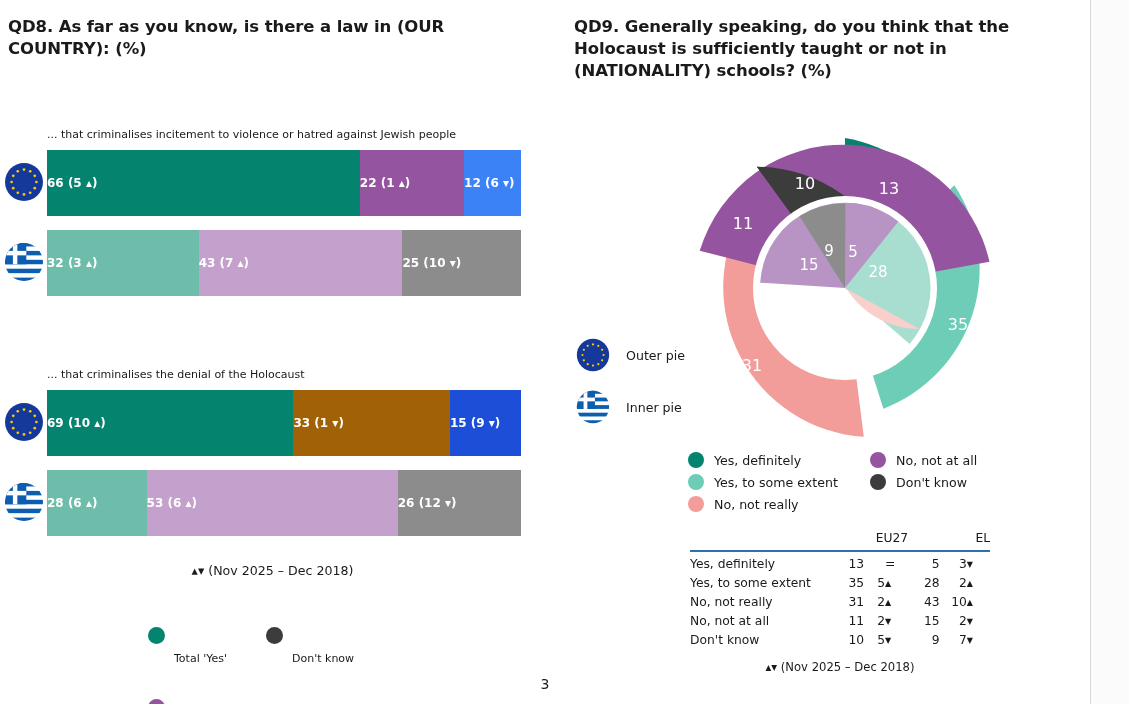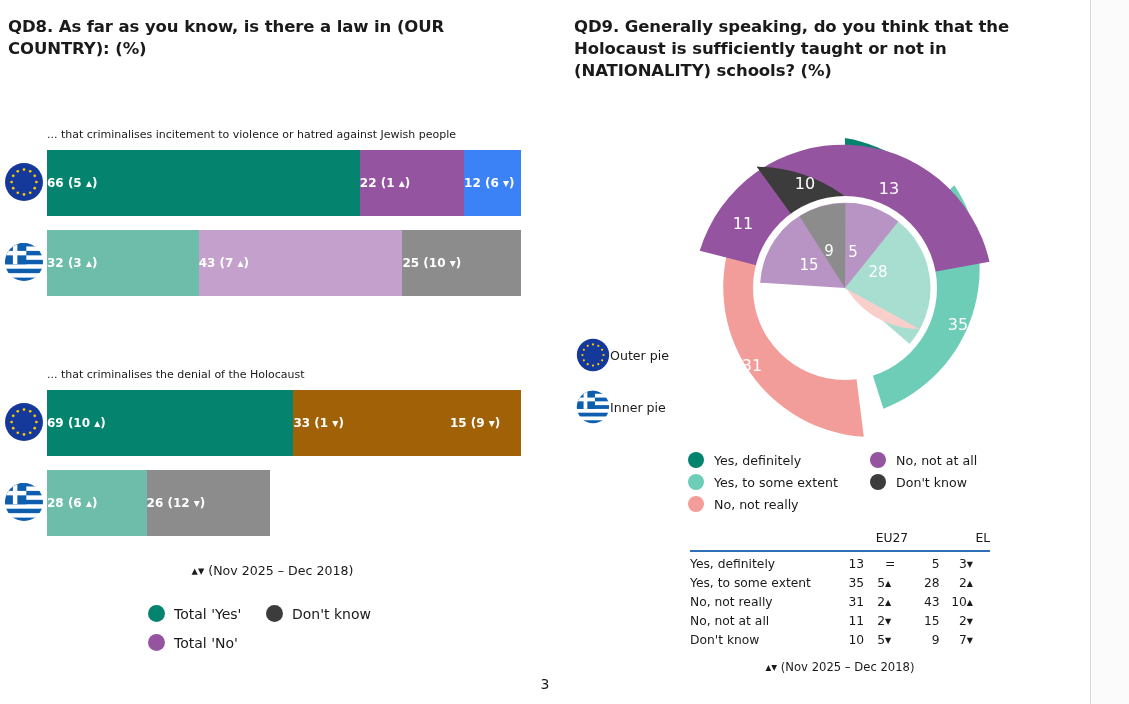--- a/index.html
+++ b/index.html
@@ -73,29 +73,29 @@
     position: absolute; left: 148px; top: 605px;
     width: 390px;
   }
   .legend-grid-bars {
     display: grid;
     grid-template-columns: 118px auto;
     row-gap: 12px;
   }
   .lg-item { display: flex; align-items: center; gap: 9px; }
   .dot { width: 17px; height: 17px; border-radius: 50%; flex: none; }
-  .lg-text { font-size: 14px; color: #1a1a1a; white-space: nowrap; }
+  .lg-text { font-size: 11px; color: #1a1a1a; white-space: nowrap; margin-top: 47px; }
 
   
   #donut-wrap { position: absolute; left: 693px; top: 136px; width: 304px; height: 304px; }
   #donut-svg { display: block; }
 
   
   #pie-flag-legend { position: absolute; left: 576px; top: 338px; }
-  .pf-item { display: flex; align-items: center; gap: 0; margin-bottom: 18px; }
+  .pf-item { display: flex; align-items: center; gap: 16px; margin-bottom: 18px; }
   .pf-flag { width: 34px; height: 34px; flex: none; }
   .pf-text { font-size: 12.6px; color: #1a1a1a; }
 
   
   #donut-legend { position: absolute; left: 688px; top: 452px; width: 330px; }
   .legend-grid-pie {
     display: grid;
     grid-template-columns: 182px auto;
     row-gap: 6px;
   }
@@ -236,21 +236,21 @@
             <circle cx="13.8" cy="9.25" r="1.35"></circle>
         </g>
       </svg>
       <div class="bar-track">
         <div class="seg" style="width:52%;background:#04846f">
             <span class="seg-label">69 (10 ▴)</span>
           </div>
         <div class="seg" style="width:33%;background:#a16207">
             <span class="seg-label">33 (1 ▾)</span>
           </div>
-        <div class="seg" style="width:15%;background:#a16207">
+        <div class="seg" style="width:15%;background:#1d4ed8">
             <span class="seg-label">15 (9 ▾)</span>
           </div>
       </div>
     </div>
 
     <div class="bar-row r2">
       <svg class="flag" viewBox="0 0 40 40">
         <defs>
             <clipPath id="grc2">
               <circle cx="20" cy="20" r="19"></circle>
@@ -265,20 +265,23 @@
           <rect x="0" y="35.6" width="40" height="4.45" fill="#0d5eaf"></rect>
           <rect x="0" y="0" width="22.3" height="22.3" fill="#0d5eaf"></rect>
           <rect x="8.9" y="0" width="4.45" height="22.3" fill="#ffffff"></rect>
           <rect x="0" y="8.9" width="22.3" height="4.45" fill="#ffffff"></rect>
         </g>
       </svg>
       <div class="bar-track">
         <div class="seg" style="width:21%;background:#6ebcaa">
             <span class="seg-label">28 (6 ▴)</span>
           </div>
+        <div class="seg" style="width:53%;background:#c4a0cc">
+            <span class="seg-label">53 (6 ▴)</span>
+          </div>
         <div class="seg" style="width:26%;background:#8c8c8c">
             <span class="seg-label">26 (12 ▾)</span>
           </div>
       </div>
     </div>
   </div>
 
   <div id="bar-changenote">▴▾ (Nov 2025 – Dec 2018)</div>
 
   <div id="bar-legend">

